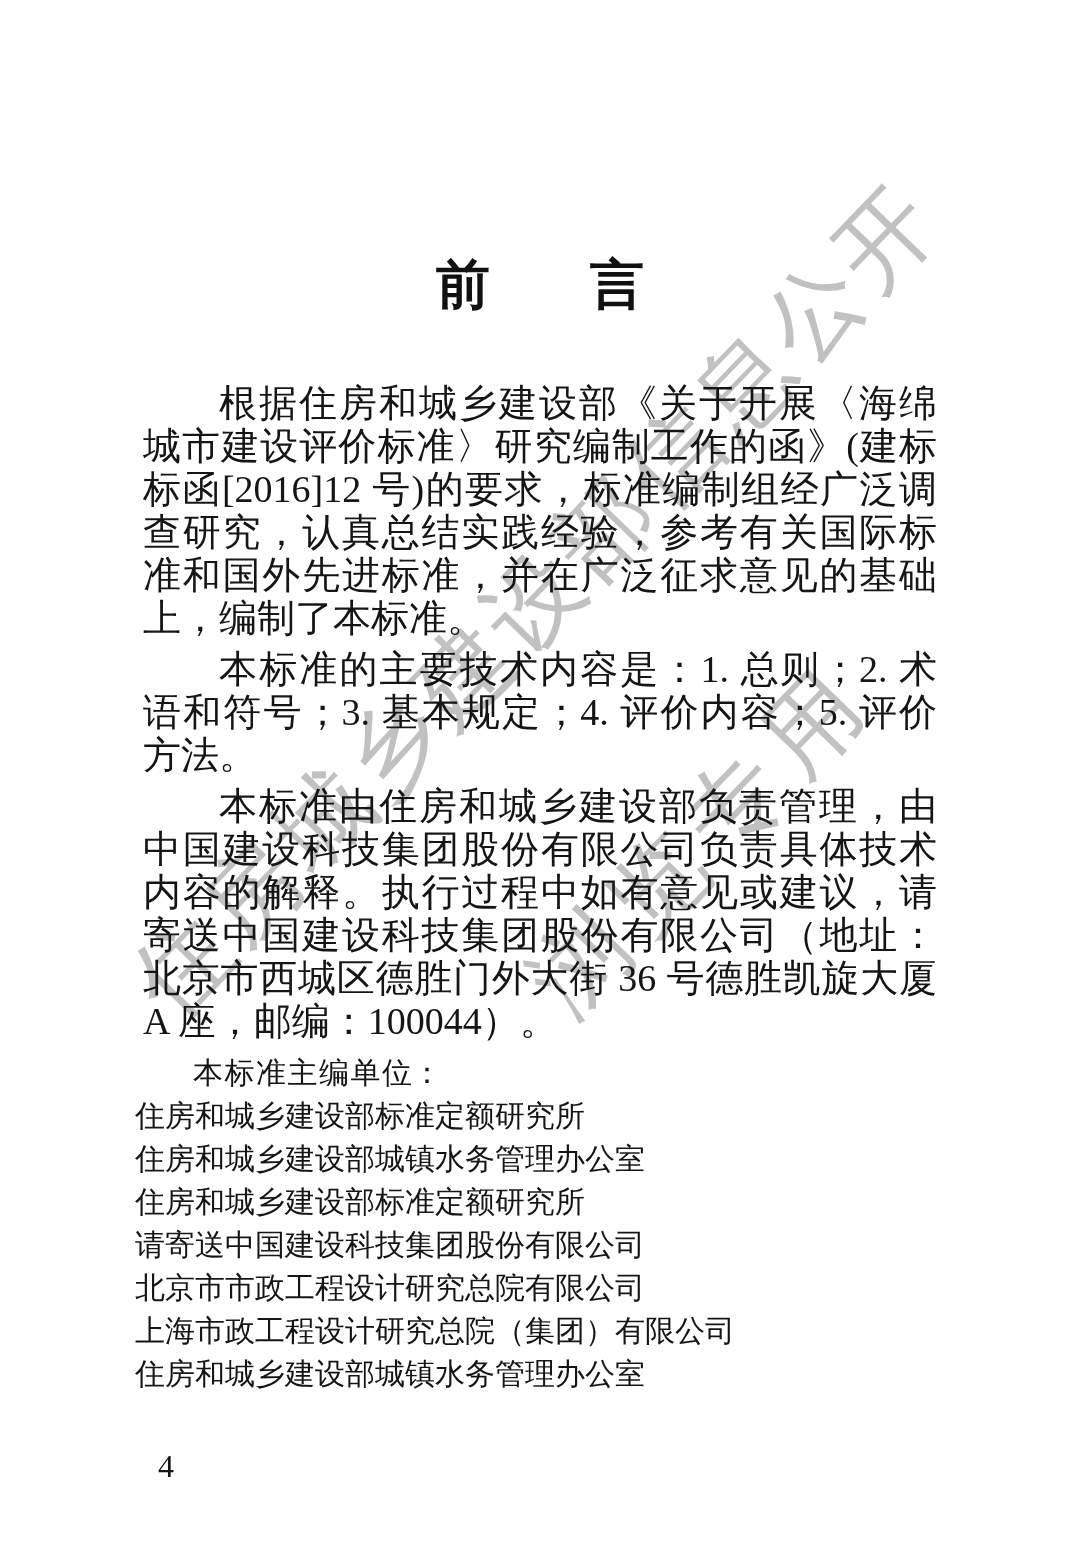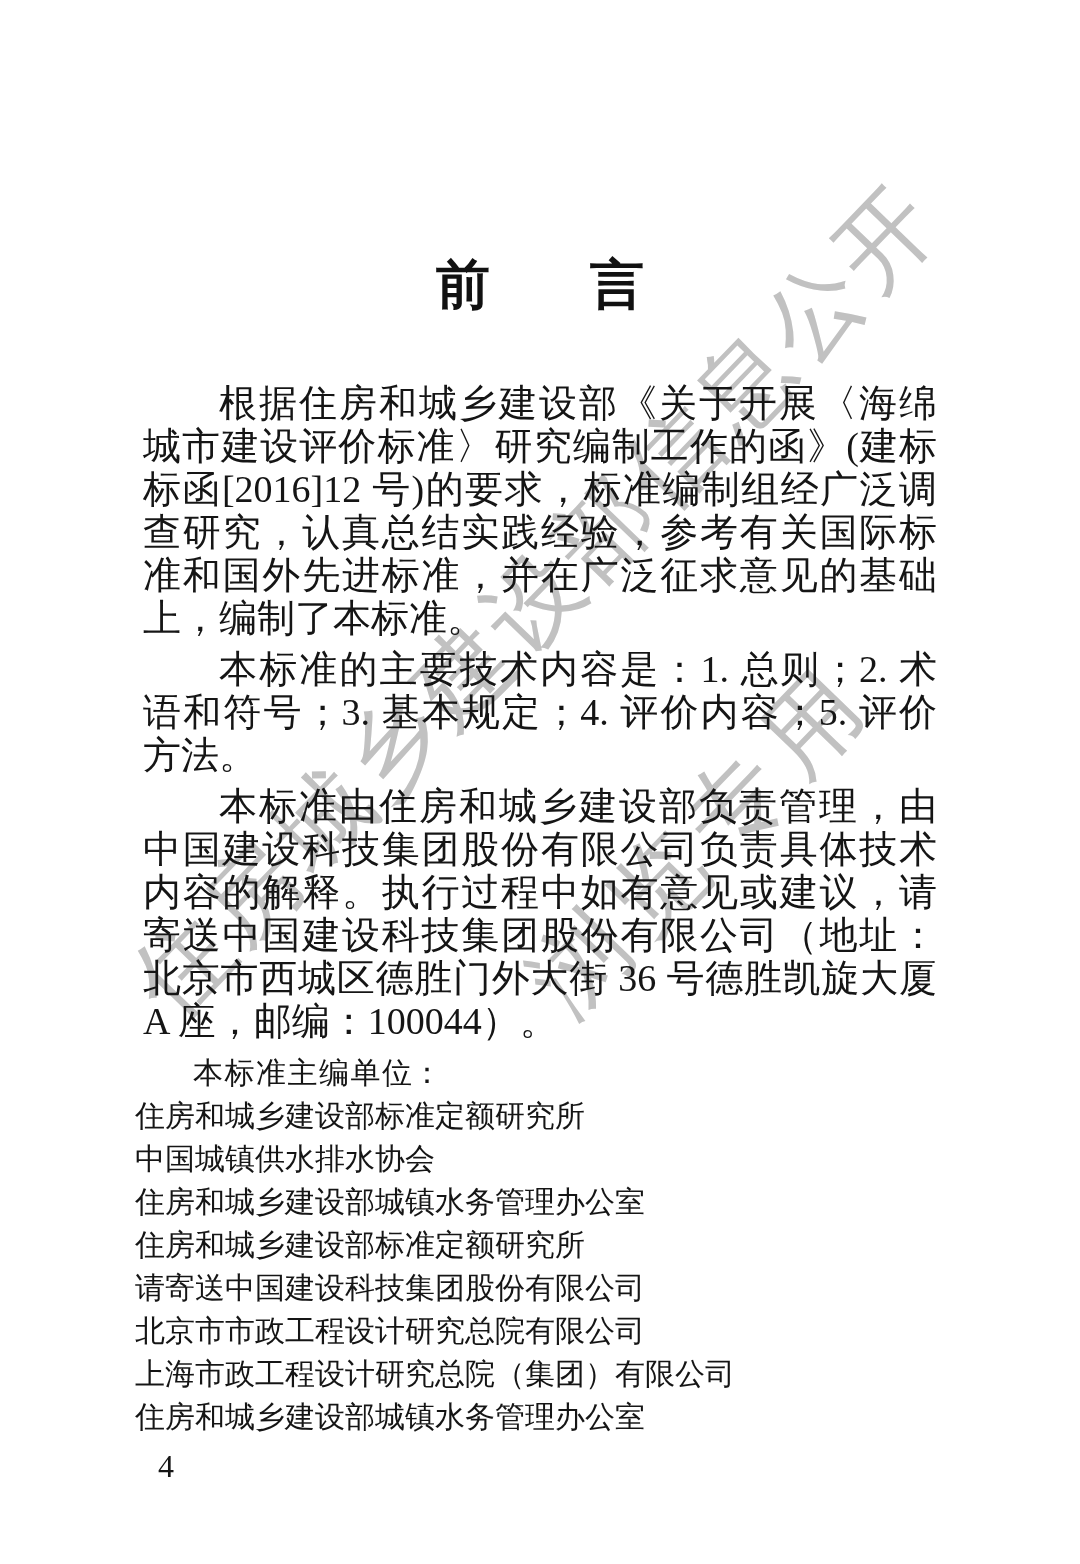--- a/index.html
+++ b/index.html
@@ -77,21 +77,20 @@
     <div>
         <p class="para">根据住房和城乡建设部《关于开展〈海绵城市建设评价标准〉研究编制工作的函》(建标标函[2016]12 号)的要求，标准编制组经广泛调查研究，认真总结实践经验，参考有关国际标准和国外先进标准，并在广泛征求意见的基础上，编制了本标准。</p>
         <p class="para">本标准的主要技术内容是：1. 总则；2. 术语和符号；3. 基本规定；4. 评价内容；5. 评价方法。</p>
         <p class="para">本标准由住房和城乡建设部负责管理，由中国建设科技集团股份有限公司负责具体技术内容的解释。执行过程中如有意见或建议，请寄送中国建设科技集团股份有限公司（地址：北京市西城区德胜门外大街 36 号德胜凯旋大厦 A 座，邮编：100044）。</p>
       </div>
 
     <div class="editors-row">
       <div class="editors-label">本 标 准 主 编 单 位：</div>
       <div class="editors-units">
           <div class="unit">住房和城乡建设部标准定额研究所</div>
-          <div class="unit">中国城镇供水排水协会</div>
         </div>
     </div>
 
     <div class="editors-row">
       <div class="editors-units">
           <div class="unit">住房和城乡建设部城镇水务管理办公室</div>
           <div class="unit">住房和城乡建设部标准定额研究所</div>
           <div class="unit">请寄送中国建设科技集团股份有限公司</div>
           <div class="unit">北京市市政工程设计研究总院有限公司</div>
           <div class="unit">上海市政工程设计研究总院（集团）有限公司</div>

